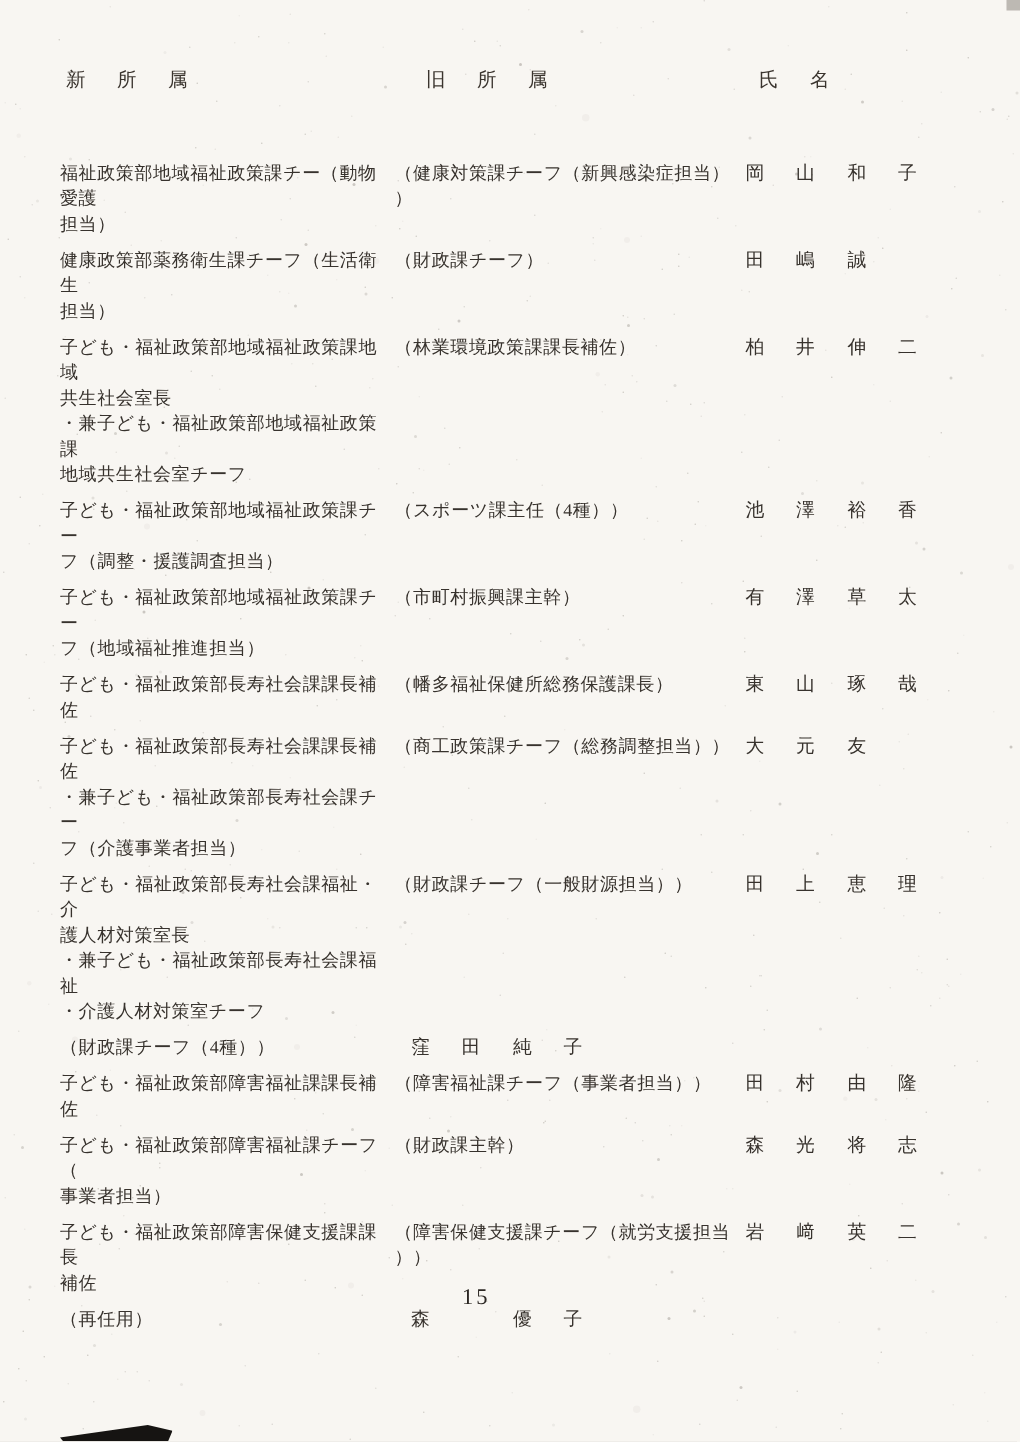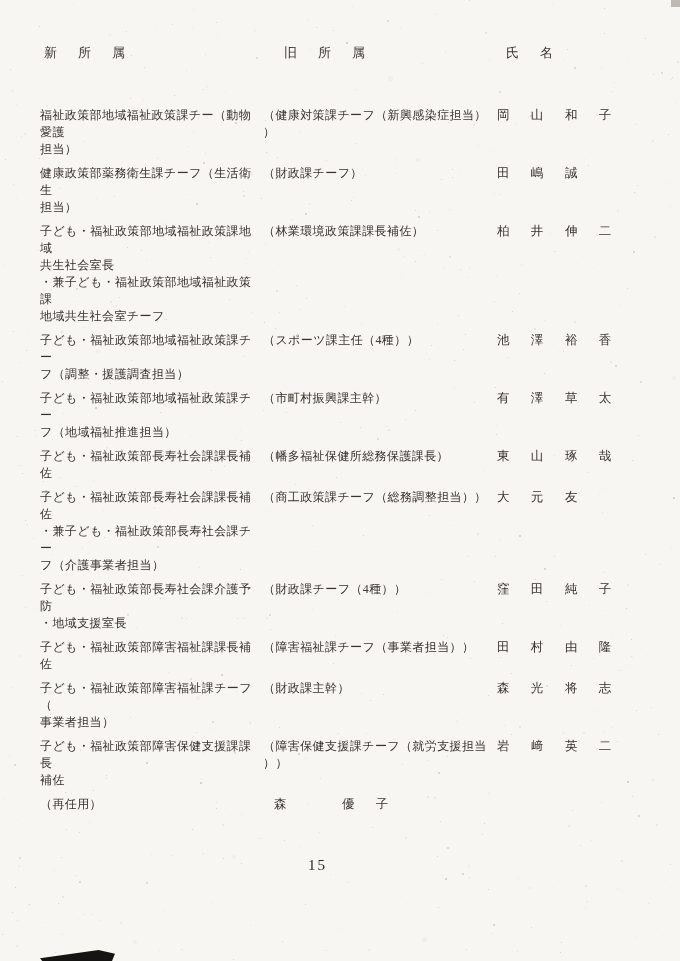--- a/index.html
+++ b/index.html
@@ -853,24 +853,33 @@
       <div class="cell new">子ども・福祉政策部長寿社会課課長補佐
 ・兼子ども・福祉政策部長寿社会課チー
 フ（介護事業者担当）</div>
       <div class="cell old">（商工政策課チーフ（総務調整担当））</div>
       <div class="cell name">
         <span class="fam">大 元</span>
         <span class="giv">友</span>
       </div>
     </div>
 
-
-    <div class="row">
-      <div class="cell new">子ども・福祉政策部長寿社会課介護予防
-・地域支援室長</div>
+    <div class="row">
+      <div class="cell new">子ども・福祉政策部長寿社会課福祉・介
+護人材対策室長
+・兼子ども・福祉政策部長寿社会課福祉
+・介護人材対策室チーフ</div>
+      <div class="cell old">（財政課チーフ（一般財源担当））</div>
+      <div class="cell name">
+        <span class="fam">田 上</span>
+        <span class="giv">恵 理</span>
+      </div>
+    </div>
+
+    <div class="row">
       <div class="cell old">（財政課チーフ（4種））</div>
       <div class="cell name">
         <span class="fam">窪 田</span>
         <span class="giv">純 子</span>
       </div>
     </div>
 
     <div class="row">
       <div class="cell new">子ども・福祉政策部障害福祉課課長補佐</div>
       <div class="cell old">（障害福祉課チーフ（事業者担当））</div>

